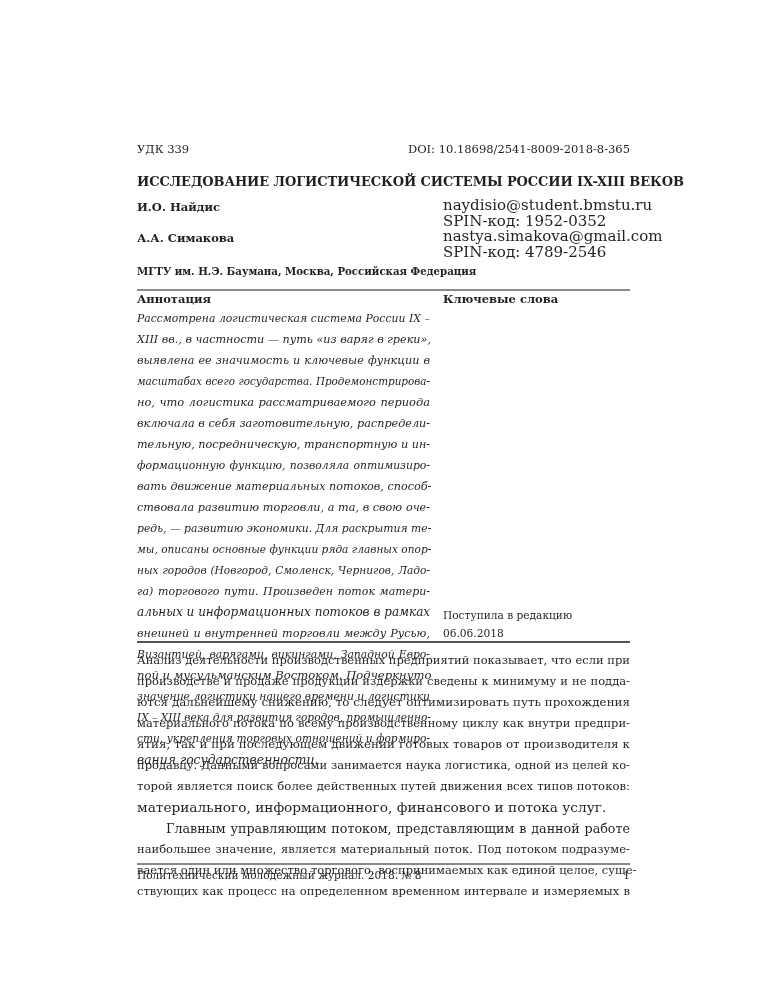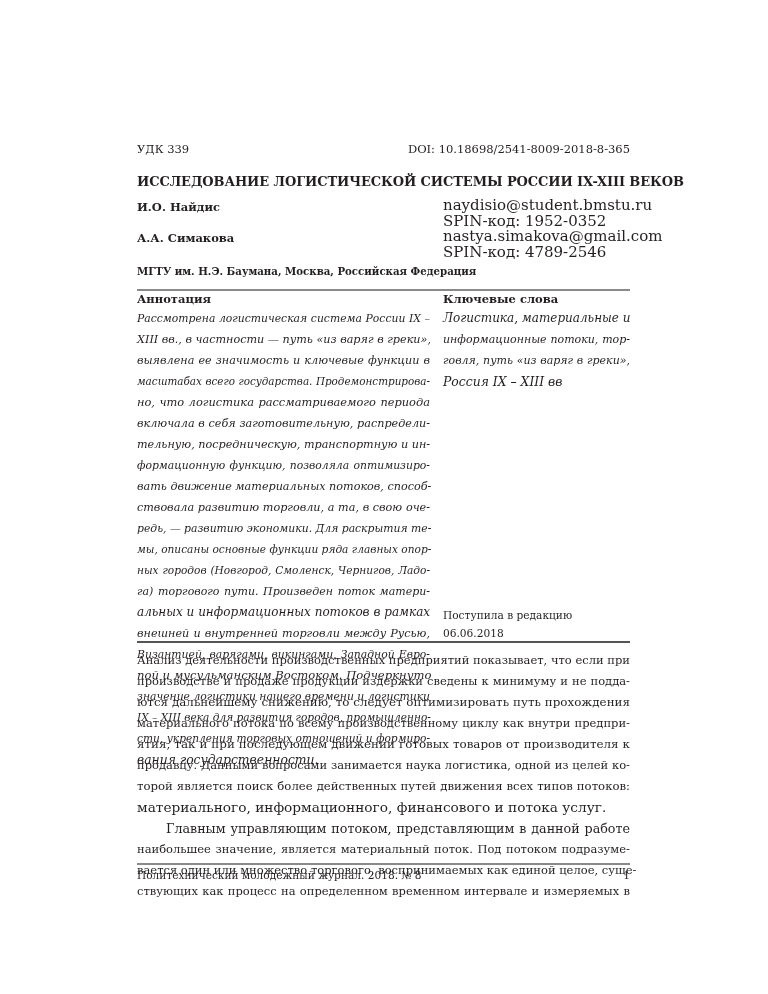--- a/index.html
+++ b/index.html
@@ -70,26 +70,20 @@
       <span class="al" style="font-size: 11.6px;">пой и мусульманским Востоком. Подчеркнуто</span>
       <span class="al" style="font-size: 10.8px;">значение логистики нашего времени и логистики</span>
       <span class="al" style="font-size: 10.6px;">IX – XIII века для развития городов, промышленно-</span>
       <span class="al" style="font-size: 10.6px;">сти, укрепления торговых отношений и формиро-</span>
       <span class="al last">вания государственности.</span>
     </div>
   </div>
 
   <div class="abs" style="left:306px; top:292px; width:187px;">
     <div class="sec-head">Ключевые слова</div>
-    <div class="keywords" style="margin-top:2px;">
-      <span class="al" style="font-size: 12px;">Логистика, материальные и</span>
-      <span class="al" style="font-size: 11px;">информационные потоки, тор-</span>
-      <span class="al" style="font-size: 11px;">говля, путь «из варяг в греки»,</span>
-      <span class="al last">Россия IX – XIII вв</span>
-    </div>
   </div>
 
   <div class="abs received" style="left:306px; top:606px;">
     <div>Поступила в редакцию 06.06.2018</div>
   </div>
 
   <div class="rule rule-dark" style="left:0; top:641px; width:493px;"></div>
 
   <div class="abs body-text" style="left:0; top:650px; width:493px;">
     <span class="al" style="font-size: 11.5px;">Анализ деятельности производственных предприятий показывает, что если при</span>

